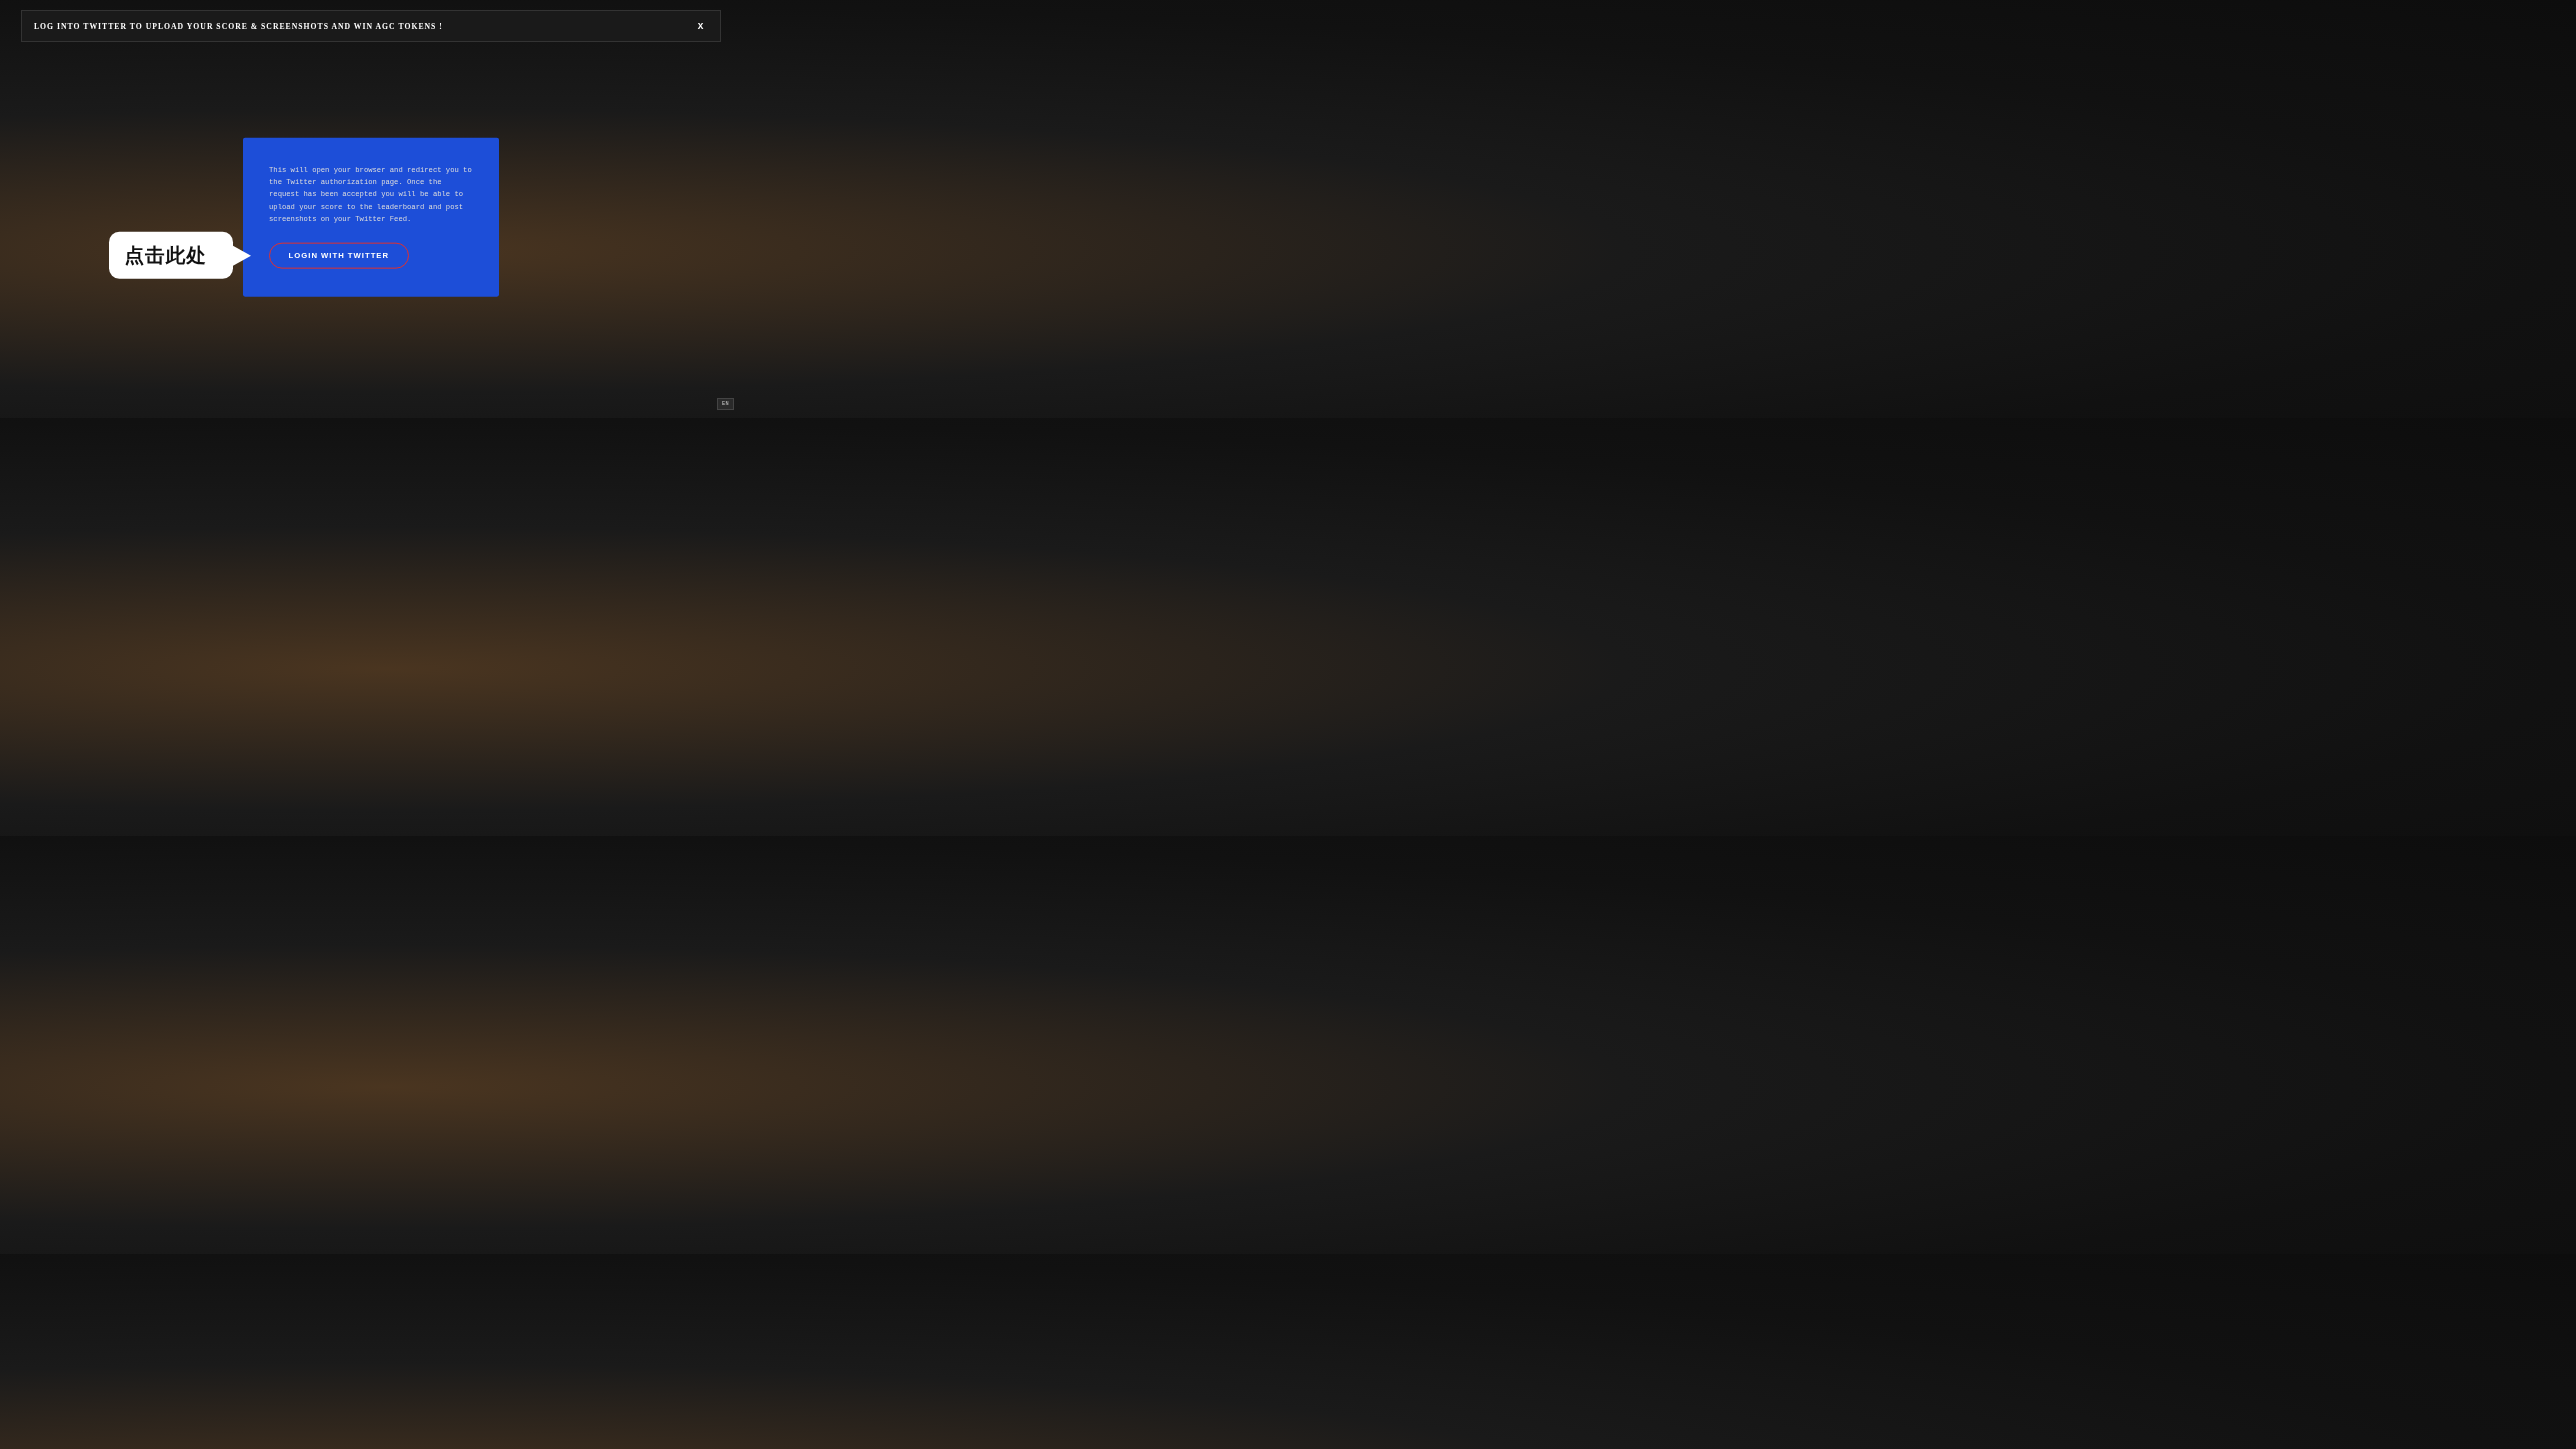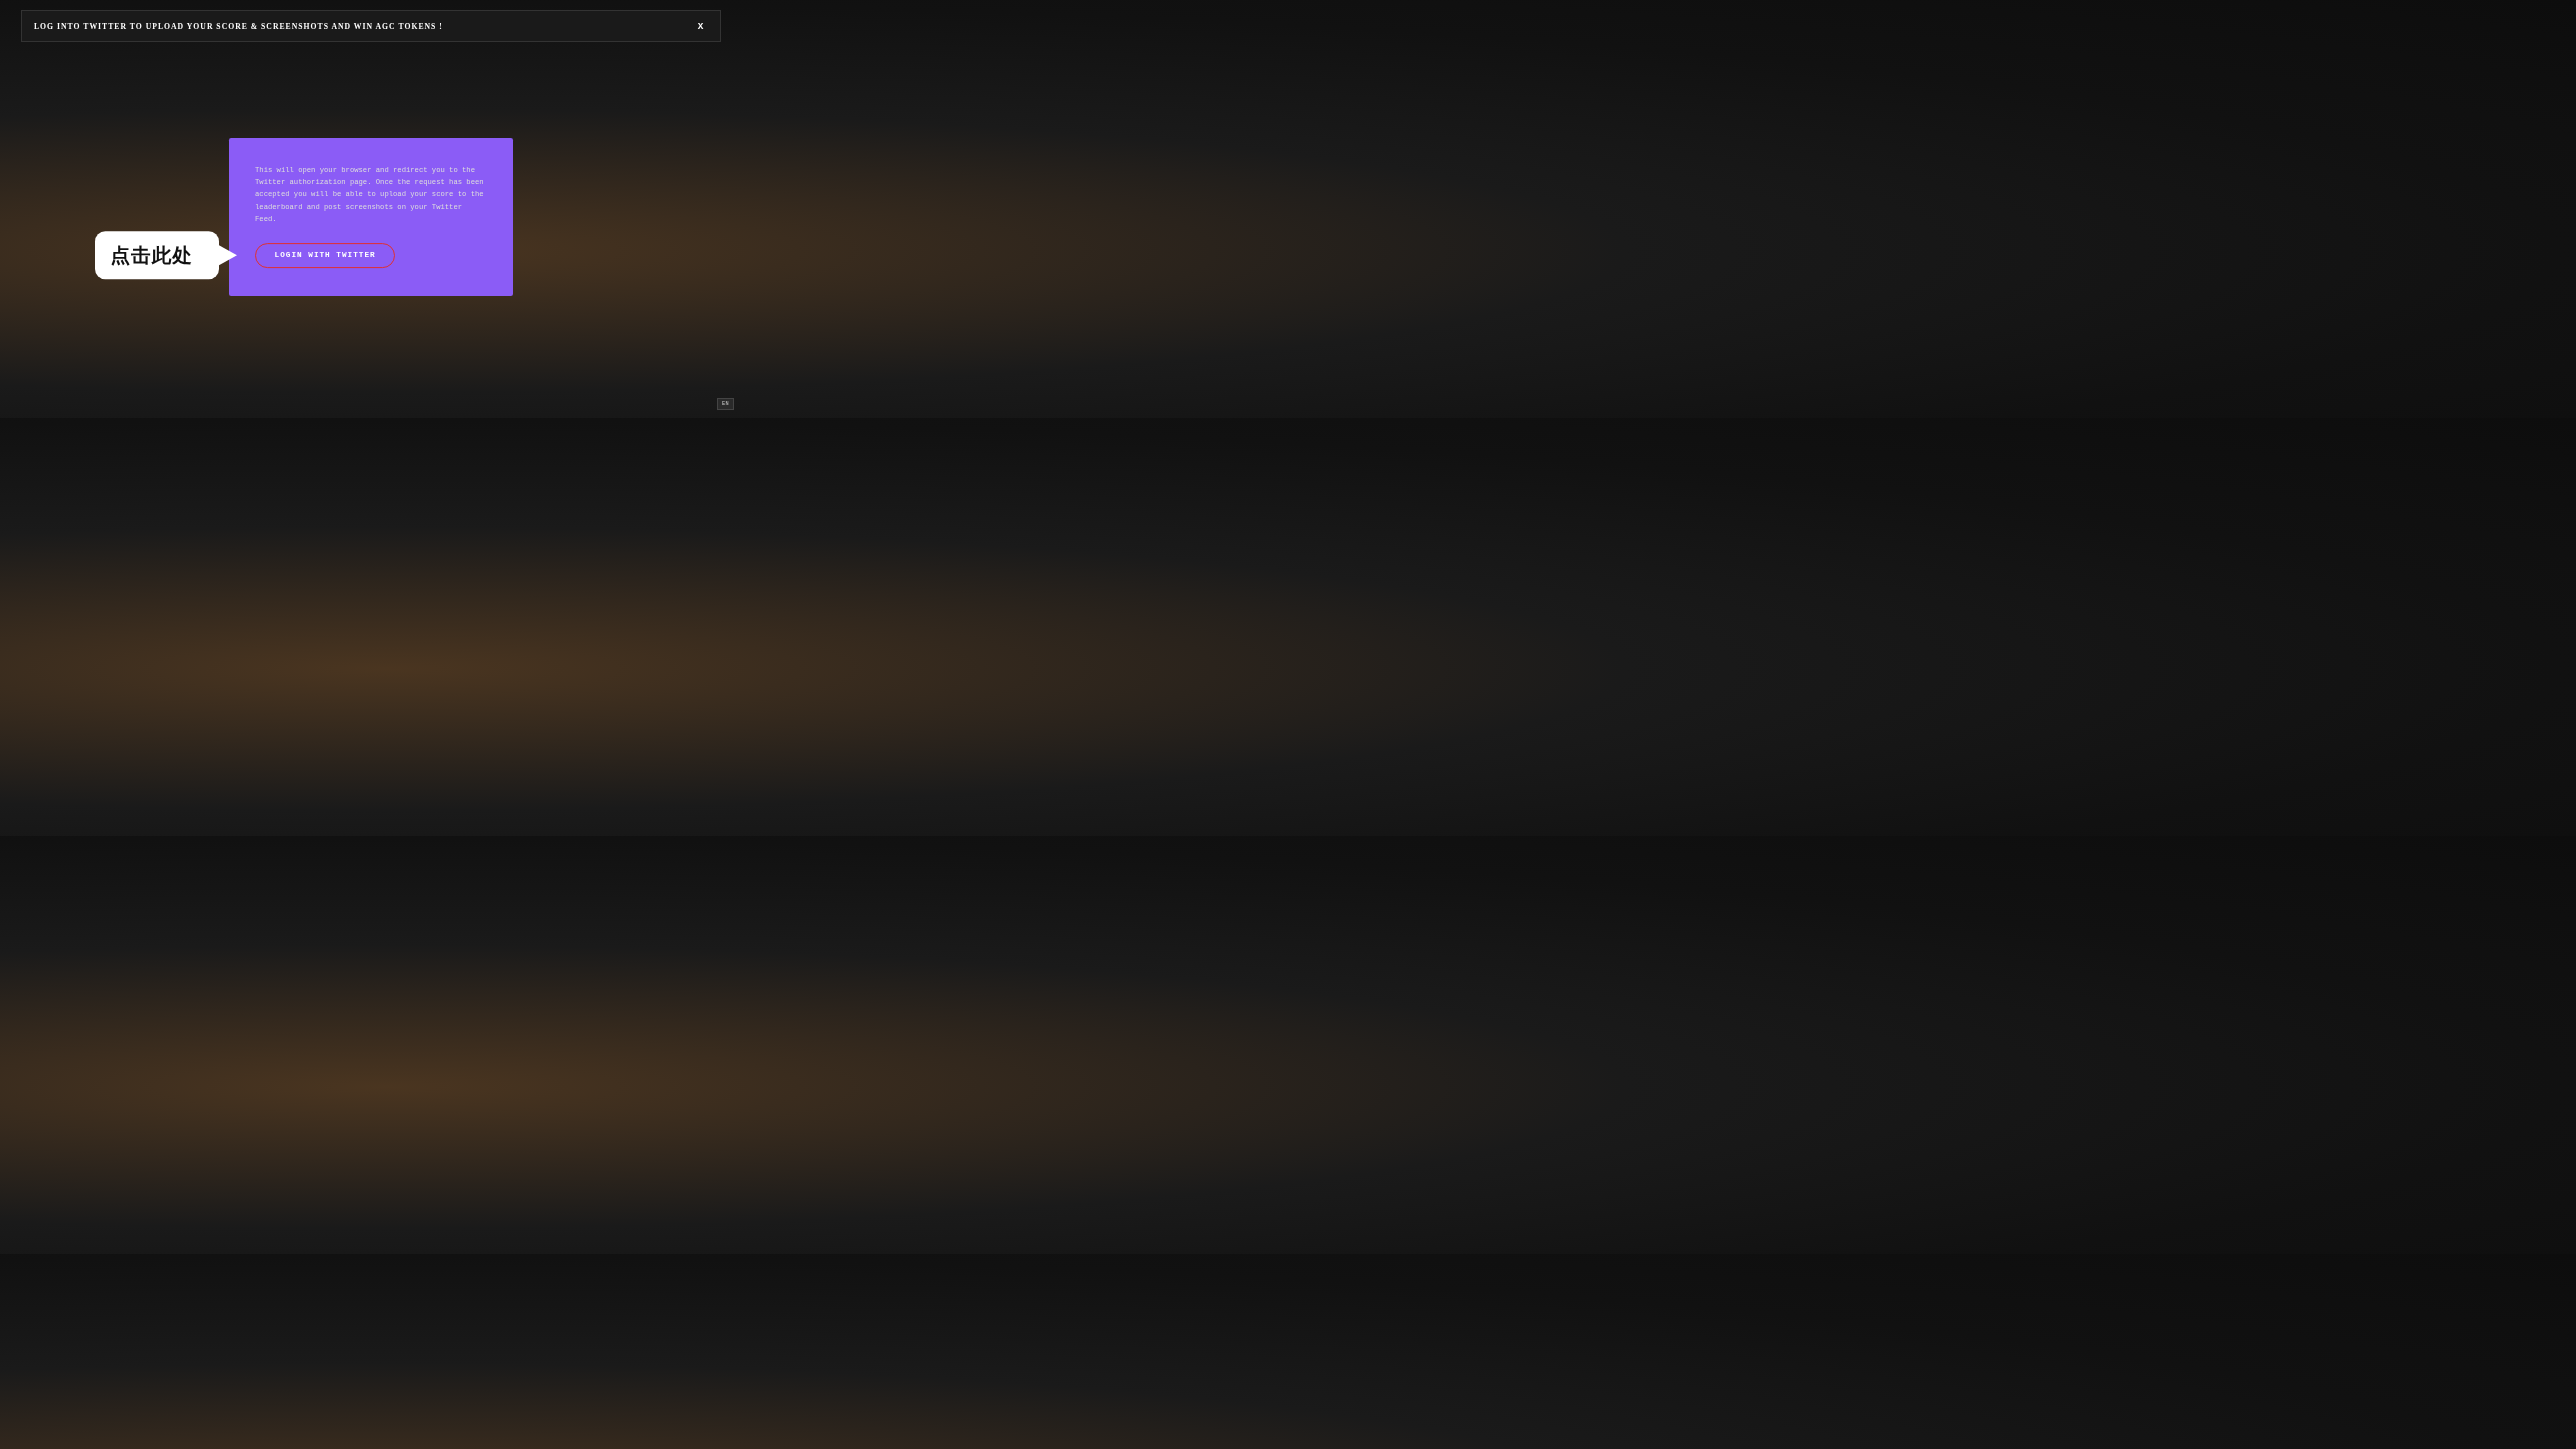--- a/index.html
+++ b/index.html
@@ -51,22 +51,22 @@
       border: none;
       padding: 2.1px 4.1px;
     }
 
     
     .dialog-box {
       position: absolute;
       top: 50%;
       left: 50%;
       transform: translate(-50%, -45%);
-      width: 284px;
-      background-color: #8b5cf6;
+      width: 256px;
+      background-color: #1d4ed8;
       border-radius: 2.1px;
       padding: 26px 26px 28px 26px;
     }
 
     .dialog-description {
       color: #dddddd;
       font-family: 'Courier New', Courier, monospace;
       font-size: 7.2px;
       line-height: 1.7;
       margin-bottom: 18px;
@@ -77,21 +77,21 @@
       display: flex;
       align-items: center;
       position: relative;
     }
 
     .login-btn {
       background: transparent;
       border: 1.3px solid #e03030;
       border-radius: 15.5px;
       color: #ffffff;
-      font-family: Liberation Mono, monospace;
+      font-family: Liberation Sans, sans-serif;
       font-size: 7.7px;
       font-weight: bold;
       letter-spacing: 1px;
       padding: 7.2px 18.6px;
       cursor: pointer;
       text-transform: uppercase;
       position: relative;
       z-index: 2;
     }
 

